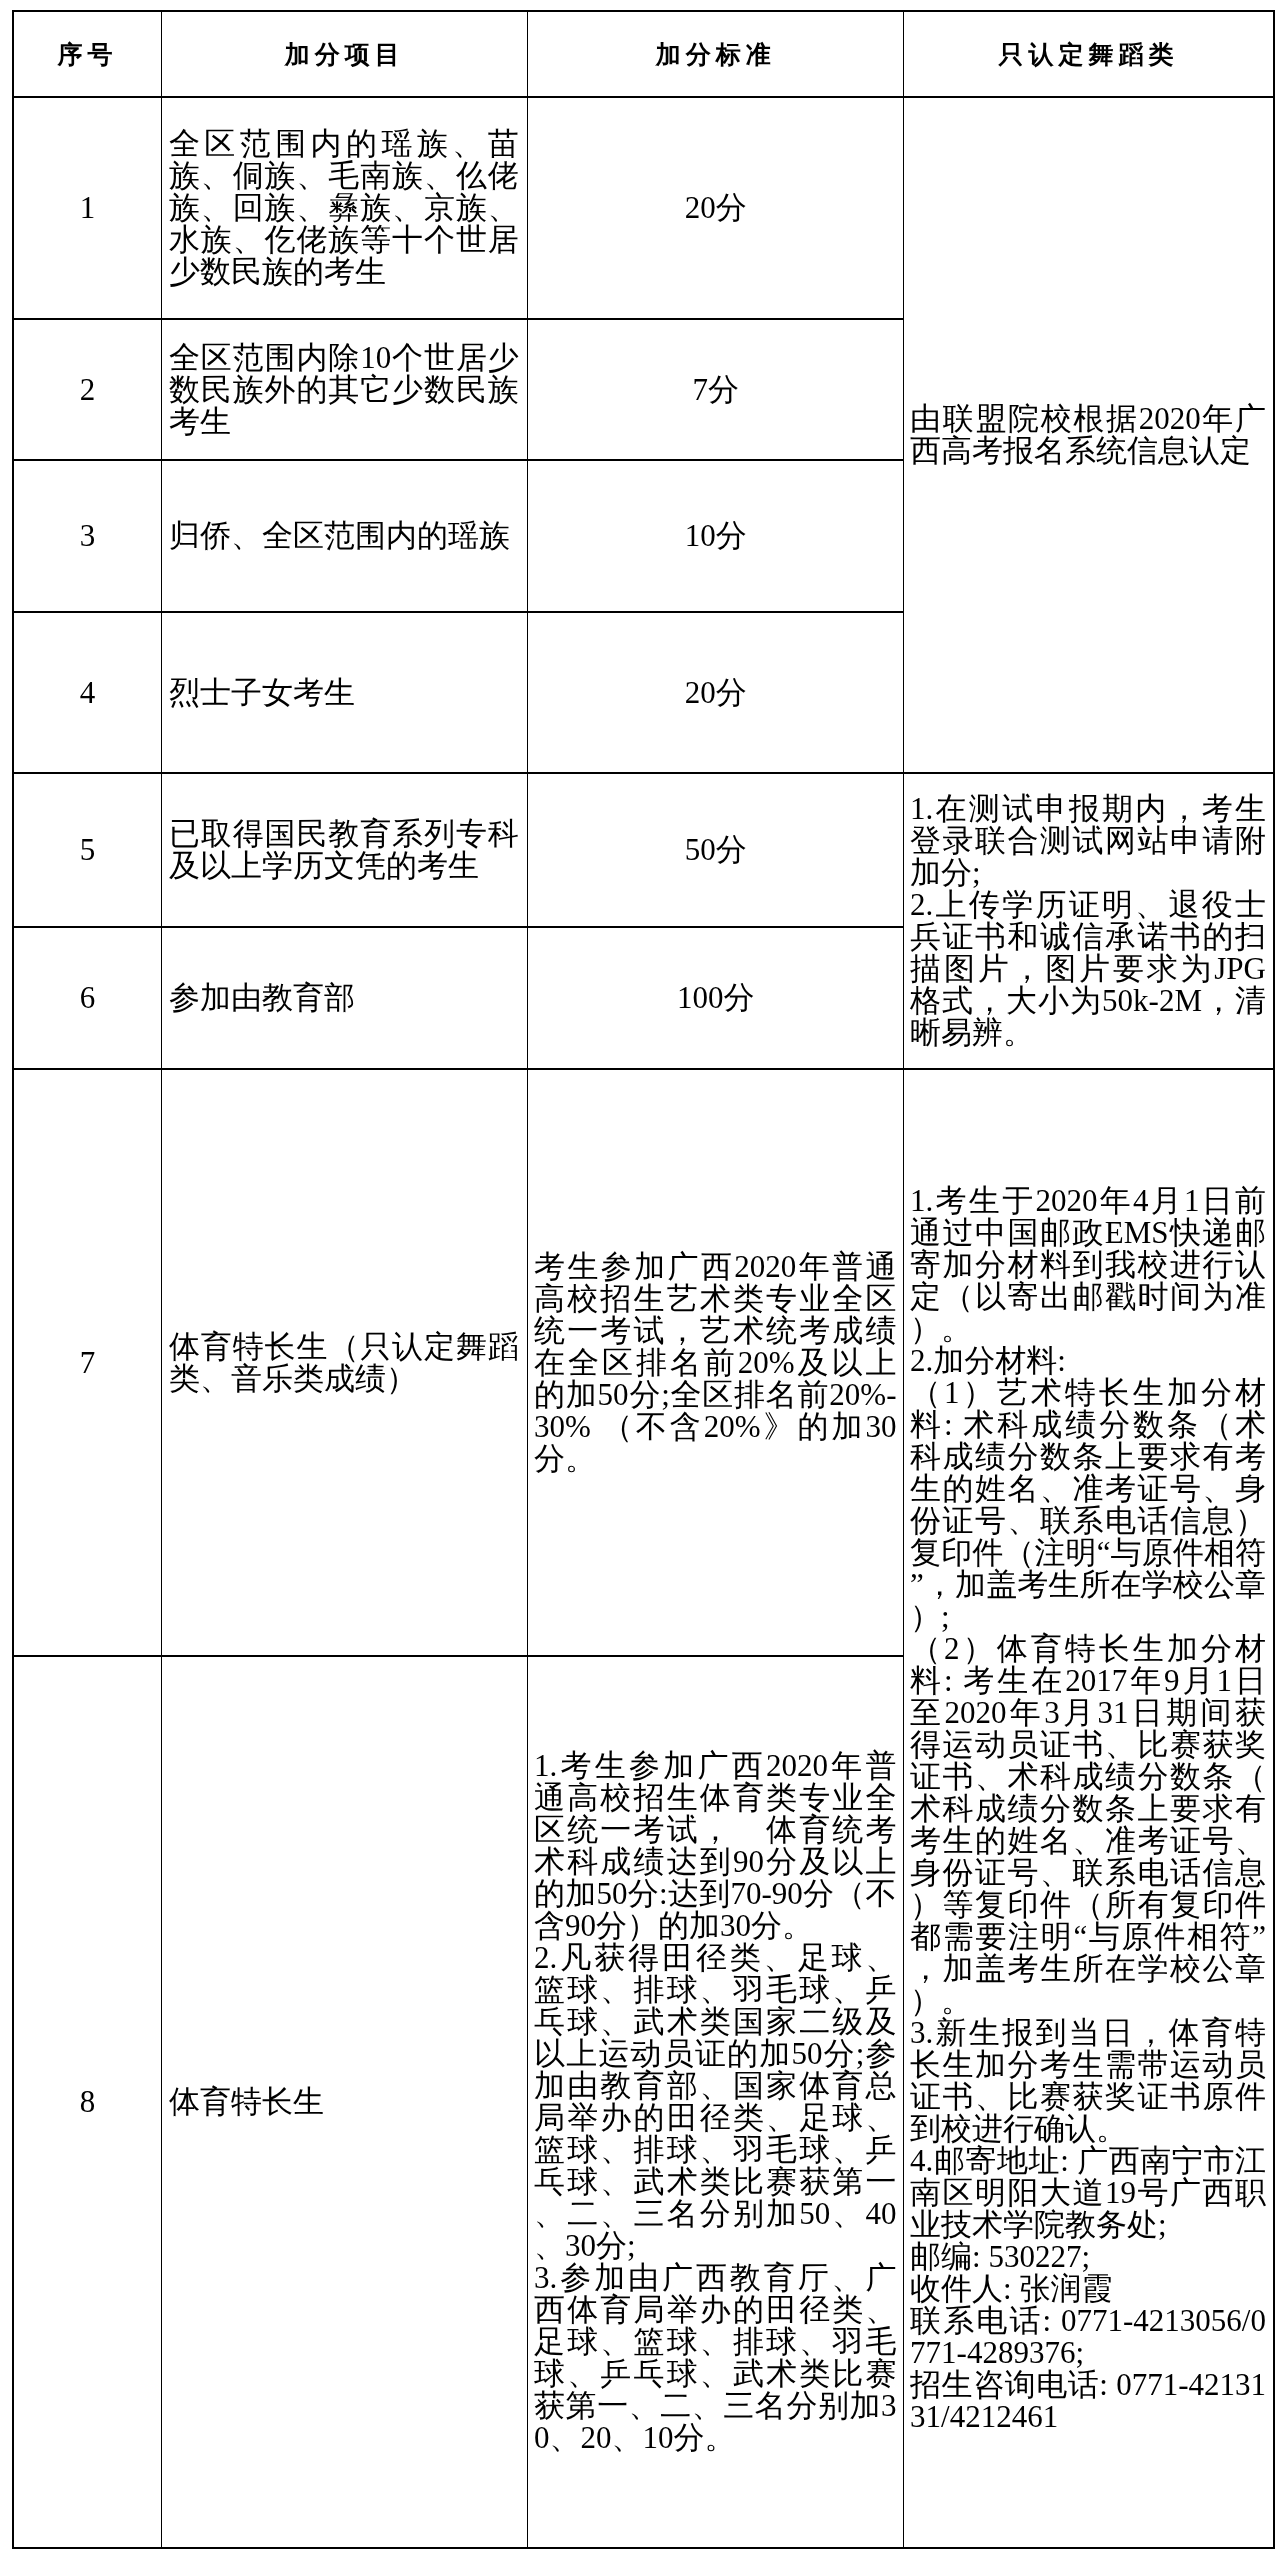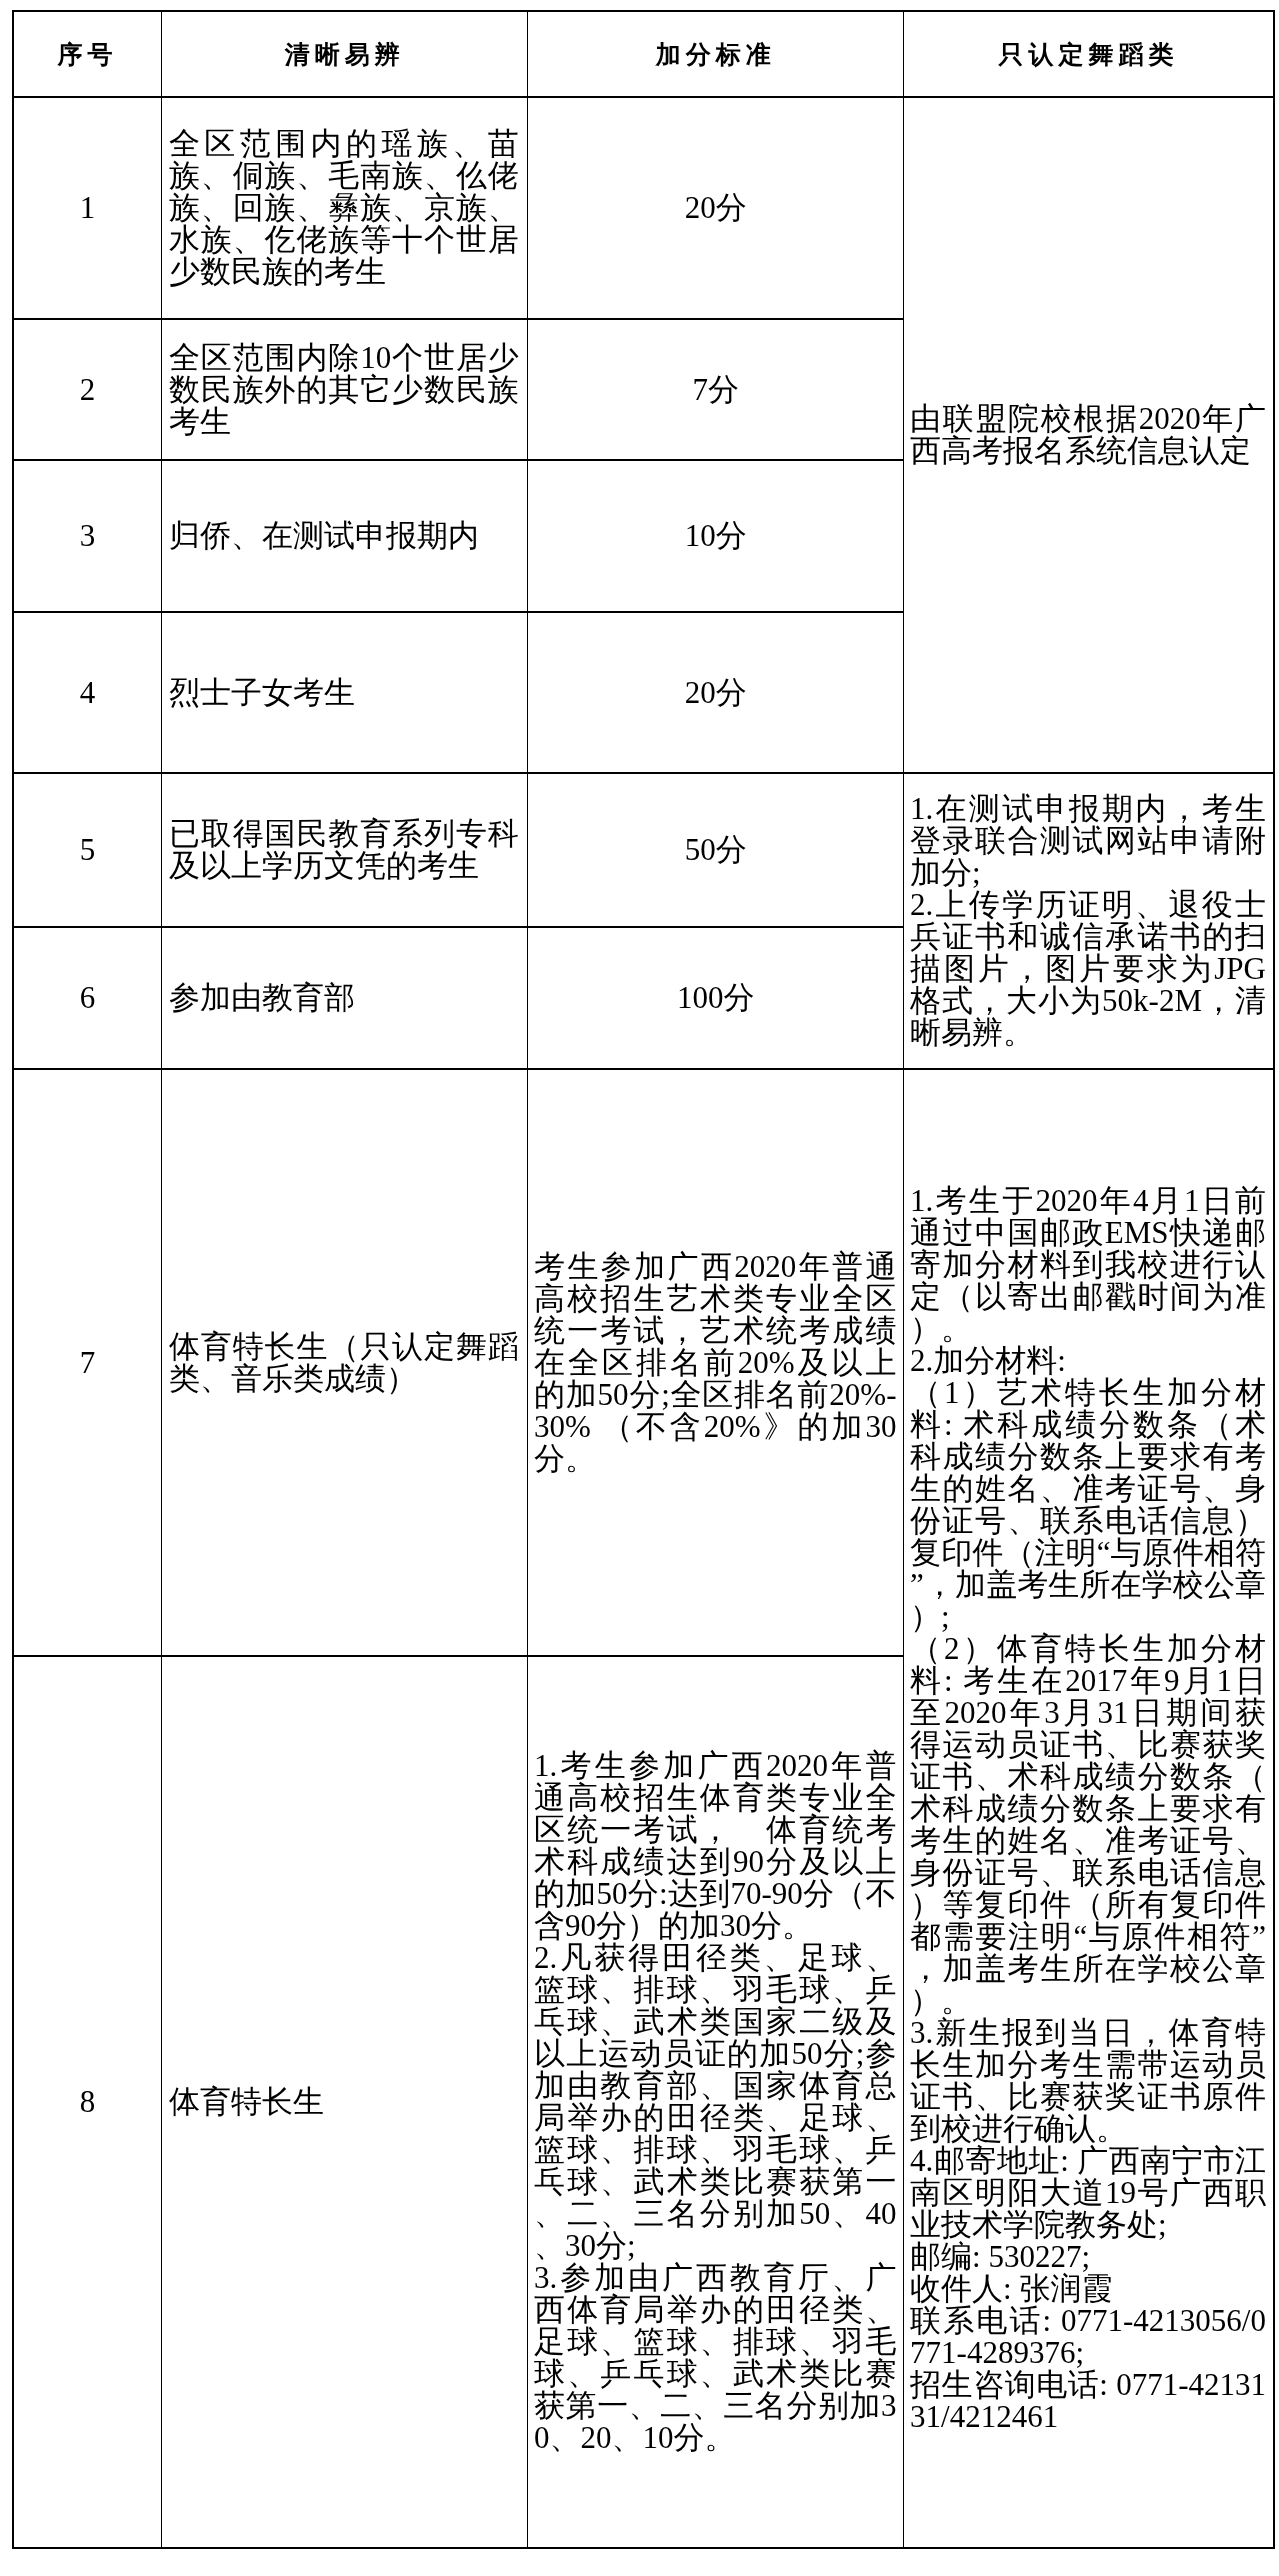--- a/index.html
+++ b/index.html
@@ -61,40 +61,40 @@
 <table class="doc-table">
   <colgroup>
     <col style="width:149px">
     <col style="width:366px">
     <col style="width:376px">
     <col style="width:370px">
   </colgroup>
   <thead>
     <tr style="height:86px">
       <th>序号</th>
-      <th>清晰易辨</th>
+      <th>加分项目</th>
       <th>加分标准</th>
       <th>只认定舞蹈类</th>
     </tr>
   </thead>
   <tbody>
     <tr style="height:222px">
       <td class="cell-center">1</td>
       <td class="cell-item">全区范围内的瑶族、苗族、侗族、毛南族、仫佬族、回族、彝族、京族、水族、仡佬族等十个世居少数民族的考生</td>
       <td class="cell-center">20分</td>
       <td class="cell-long" rowspan="4">由联盟院校根据2020年广西高考报名系统信息认定</td>
     </tr>
     <tr style="height:141px">
       <td class="cell-center">2</td>
       <td class="cell-item">全区范围内除10个世居少数民族外的其它少数民族考生</td>
       <td class="cell-center">7分</td>
     </tr>
     <tr style="height:152px">
       <td class="cell-center">3</td>
-      <td class="cell-item">归侨、在测试申报期内</td>
+      <td class="cell-item">归侨、全区范围内的瑶族</td>
       <td class="cell-center">10分</td>
     </tr>
     <tr style="height:161px">
       <td class="cell-center">4</td>
       <td class="cell-item">烈士子女考生</td>
       <td class="cell-center">20分</td>
     </tr>
     <tr style="height:154px">
       <td class="cell-center">5</td>
       <td class="cell-item">已取得国民教育系列专科及以上学历文凭的考生</td>

